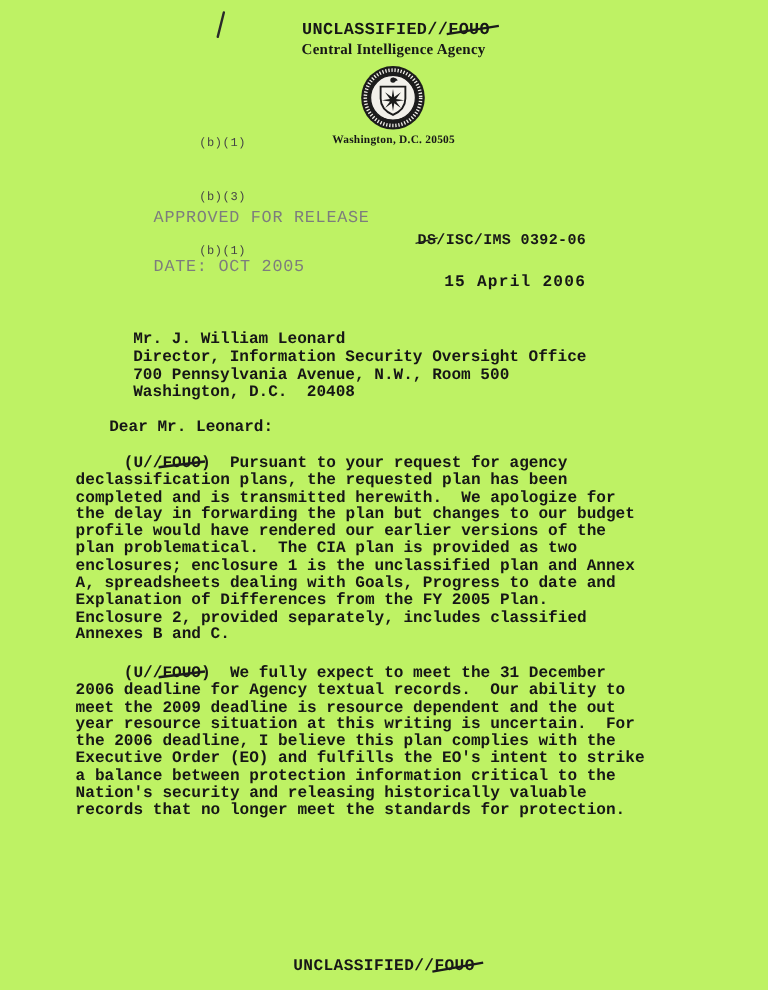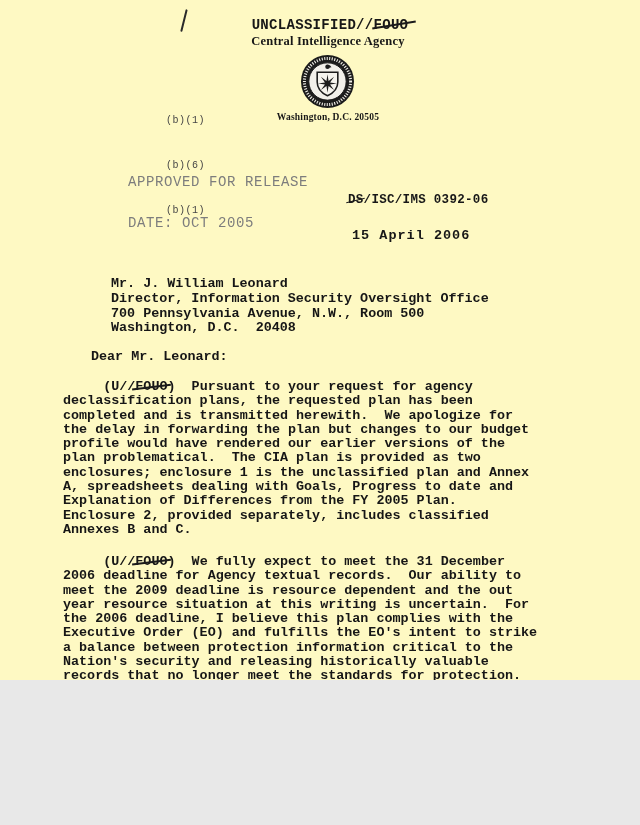--- a/index.html
+++ b/index.html
@@ -1,20 +1,20 @@
 <!DOCTYPE html>
 <html><head>
 <meta charset="utf-8">
 <style>
   html, body { margin:0; padding:0; background:#e8e8e8; }
   .page {
     position:relative;
-    width:640px; height:680px;
+    width:640px; height:825px;
     margin:0 auto;
-    background:#fef9c3;
+    background:#bef264;
     font-family:"Liberation Mono","DejaVu Sans Mono",monospace;
     color:#171717;
     overflow:hidden;
   }
   
   .slash {
     position:absolute; left:183px; top:9px;
     width:1.6px; height:23px; background:#2a2a2a;
     transform:rotate(14deg); border-radius:1px;
   }
@@ -42,21 +42,21 @@
   .release {
     position:absolute; left:128px; top:149px;
     font-size:14px; line-height:13.5px; color:#7d7d7d; letter-spacing:0.6px;
     white-space:pre;
   }
   .refnum {
     position:absolute; left:348px; top:172px;
     font-size:12.5px; font-weight:bold; line-height:11.5px; letter-spacing:0.3px;
     white-space:pre;
   }
-  .refnum .refdate { font-size:13.5px; letter-spacing:1px; padding-left:4px; }
+  .refnum .refdate { font-size:13.5px; letter-spacing:1px; padding-left:4px;text-align:right; }
   .body {
     position:absolute; left:63px; width:540px;
     white-space:pre;
     font-size:13.4px; line-height:14.3px; font-weight:bold;
     color:#161616;
   }
   .addr  { top:277px; line-height:14.8px;margin-left:48px; }
   .salut { top:350px;margin-left:28px; }
   .p1    { top:380px; }
   .p2    { top:555px; }
@@ -94,21 +94,21 @@
     <circle cx="28" cy="28" r="19" fill="none" stroke="#1c1c1c" stroke-width="1"></circle>
     <circle cx="28" cy="13" r="2.3" fill="#1c1c1c"></circle>
     <path d="M28 11 q3.4 0.2 4 2.4 l-4 0.8 z" fill="#1c1c1c"></path>
     <path d="M17.5 18.5 h21 v10 c0 8.5 -6.8 12.3 -10.5 14 c-3.7 -1.7 -10.5 -5.5 -10.5 -14 z" fill="#f6f4ee" stroke="#1c1c1c" stroke-width="1.6"></path>
     <polygon fill="#1c1c1c" points="28,20.5 29.07,27.41 34.72,23.28 30.59,28.93 37.5,30 30.59,31.07 34.72,36.72 29.07,32.59 28,39.5 26.93,32.59 21.28,36.72 25.41,31.07 18.5,30 25.41,28.93 21.28,23.28 26.93,27.41"></polygon>
     <path d="M18 45.5 q10 5 20 0" stroke="#1c1c1c" stroke-width="2.4" fill="none"></path>
   </svg>
 
   <div class="exemptions">
     <div>(b)(1)</div>
-    <div>(b)(6)</div>
+    <div>(b)(3)</div>
     <div>(b)(1)</div>
   </div>
 
   <div class="location">Washington, D.C. 20505</div>
 
   <div class="release">
     <div>APPROVED FOR RELEASE</div>
     <div>DATE: OCT 2005</div>
   </div>
 

